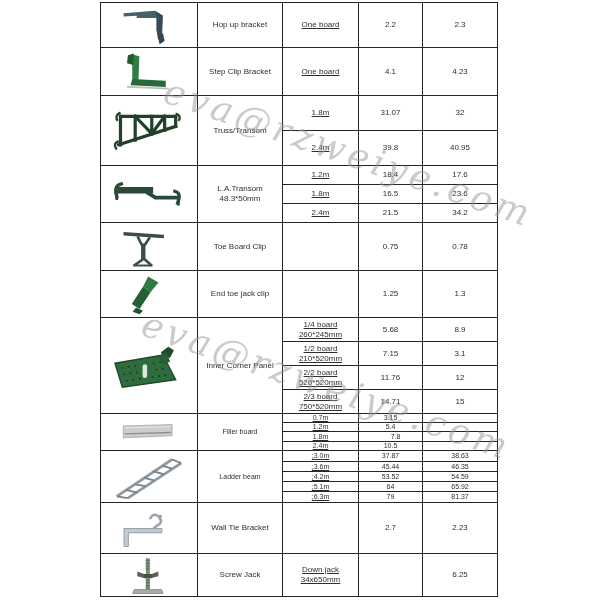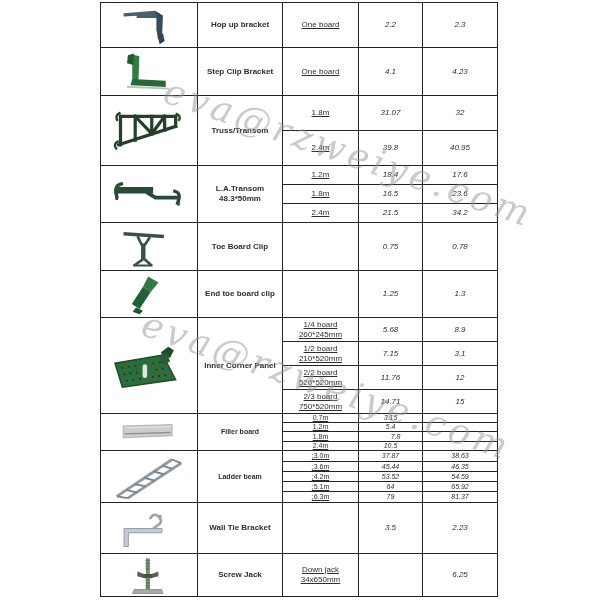--- a/index.html
+++ b/index.html
@@ -12,23 +12,23 @@
     border-collapse:collapse; table-layout:fixed;
     border:1px solid #242424;
   }
   table.price-table td {
     border:1px solid #242424;
     text-align:center; vertical-align:middle;
     font-size:8px; line-height:1.25; color:#2e2e2e;
     padding:0; white-space:pre-line; overflow:hidden;
   }
   td.img-cell { background:#ffffff; }
-  td.name-cell { font-size:8px;font-weight:bold; }
+  td.name-cell { font-size:8px; }
   td.spec-cell { font-size:7.5px;text-decoration:underline; }
-  td.price-cell { font-size:7.5px;font-style:italic; }
+  td.price-cell { font-size:7.5px; }
   tr.thin td { line-height:1.02; font-size:7px; }
   td.overlap { text-align:right; padding-right:0; }
   td.overlap .ovnum { position:relative; left:5px; }
   .picon { display:block; margin:0 auto; }
   .watermark {
     position:absolute;
     font-family:"DejaVu Serif", serif;
     font-style:italic;
     font-size:36px;
     letter-spacing:4px;
@@ -242,21 +242,21 @@
             </svg></td>
           <td class="cell name-cell" rowspan="1">Toe Board Clip</td>
           <td class="cell spec-cell"></td>
           <td class="cell price-cell">0.75</td>
           <td class="cell price-cell">0.78</td>
         </tr>
         <tr style="height: 47px;">
           <td class="cell img-cell" rowspan="1"><svg class="picon" width="84" height="43" viewBox="0 0 90 50" preserveAspectRatio="xMidYMid meet">
               <use href="#sym-end-toe-board-clip"></use>
             </svg></td>
-          <td class="cell name-cell" rowspan="1">End toe board clip</td>
+          <td class="cell name-cell" rowspan="1">End toe jack clip</td>
           <td class="cell spec-cell"></td>
           <td class="cell price-cell">1.25</td>
           <td class="cell price-cell">1.3</td>
         </tr>
         <tr style="height: 24px;">
           <td class="cell img-cell" rowspan="4"><svg class="picon" width="84" height="46" viewBox="0 0 90 50" preserveAspectRatio="xMidYMid meet">
               <use href="#sym-inner-corner-panel"></use>
             </svg></td>
           <td class="cell name-cell" rowspan="4">Inner Corner Panel</td>
           <td class="cell spec-cell">1/4 board
@@ -334,21 +334,21 @@
           <td class="cell spec-cell">;6.3m</td>
           <td class="cell price-cell">79</td>
           <td class="cell price-cell">81.37</td>
         </tr>
         <tr style="height: 51px;">
           <td class="cell img-cell" rowspan="1"><svg class="picon" width="84" height="43" viewBox="0 0 90 50" preserveAspectRatio="xMidYMid meet">
               <use href="#sym-wall-tie-bracket"></use>
             </svg></td>
           <td class="cell name-cell" rowspan="1">Wall Tie Bracket</td>
           <td class="cell spec-cell"></td>
-          <td class="cell price-cell">3.5</td>
+          <td class="cell price-cell">2.7</td>
           <td class="cell price-cell">2.23</td>
         </tr>
         <tr style="height: 43px;">
           <td class="cell img-cell" rowspan="1"><svg class="picon" width="84" height="39" viewBox="0 0 90 50" preserveAspectRatio="xMidYMid meet">
               <use href="#sym-screw-jack"></use>
             </svg></td>
           <td class="cell name-cell" rowspan="1">Screw Jack</td>
           <td class="cell spec-cell">Down jack 34x650mm</td>
           <td class="cell price-cell"></td>
           <td class="cell price-cell">6.25</td>

